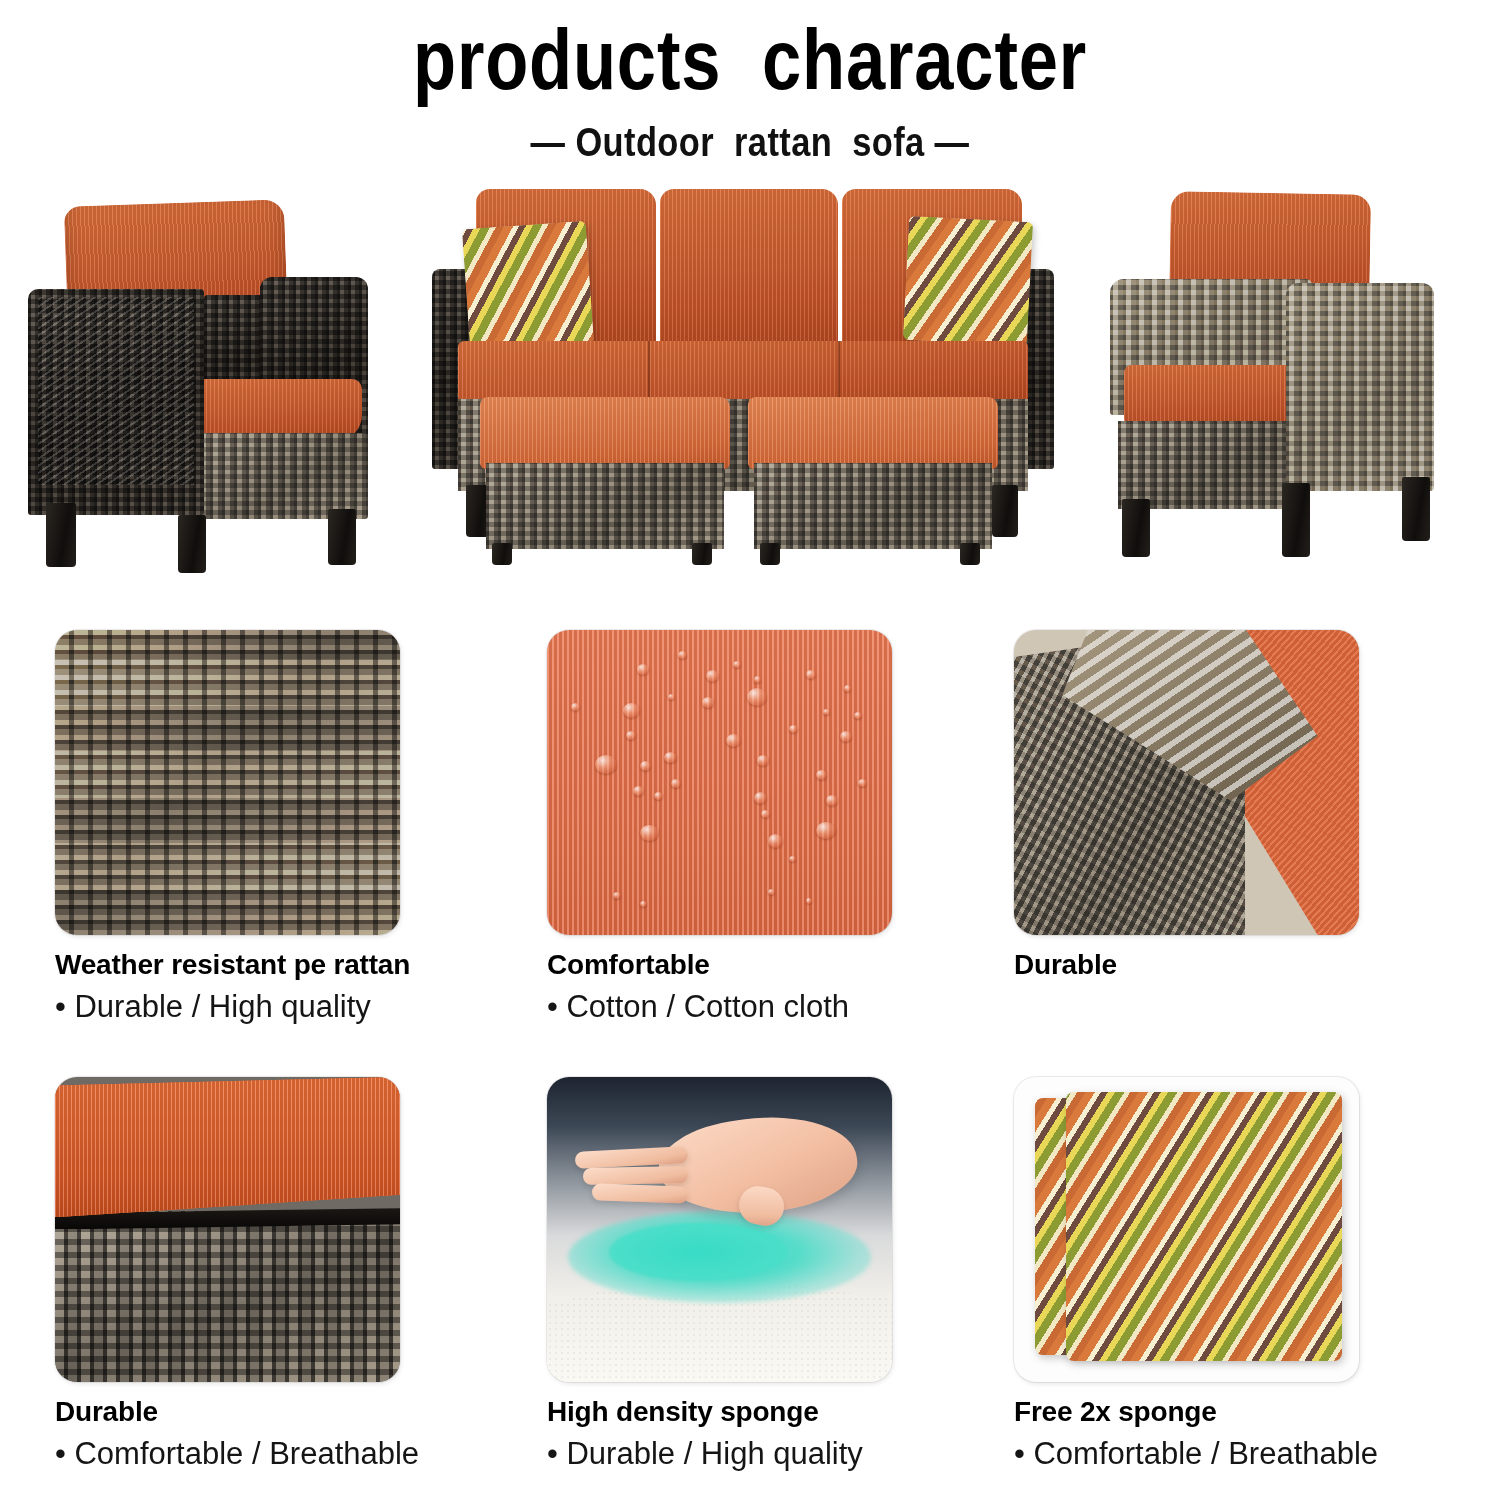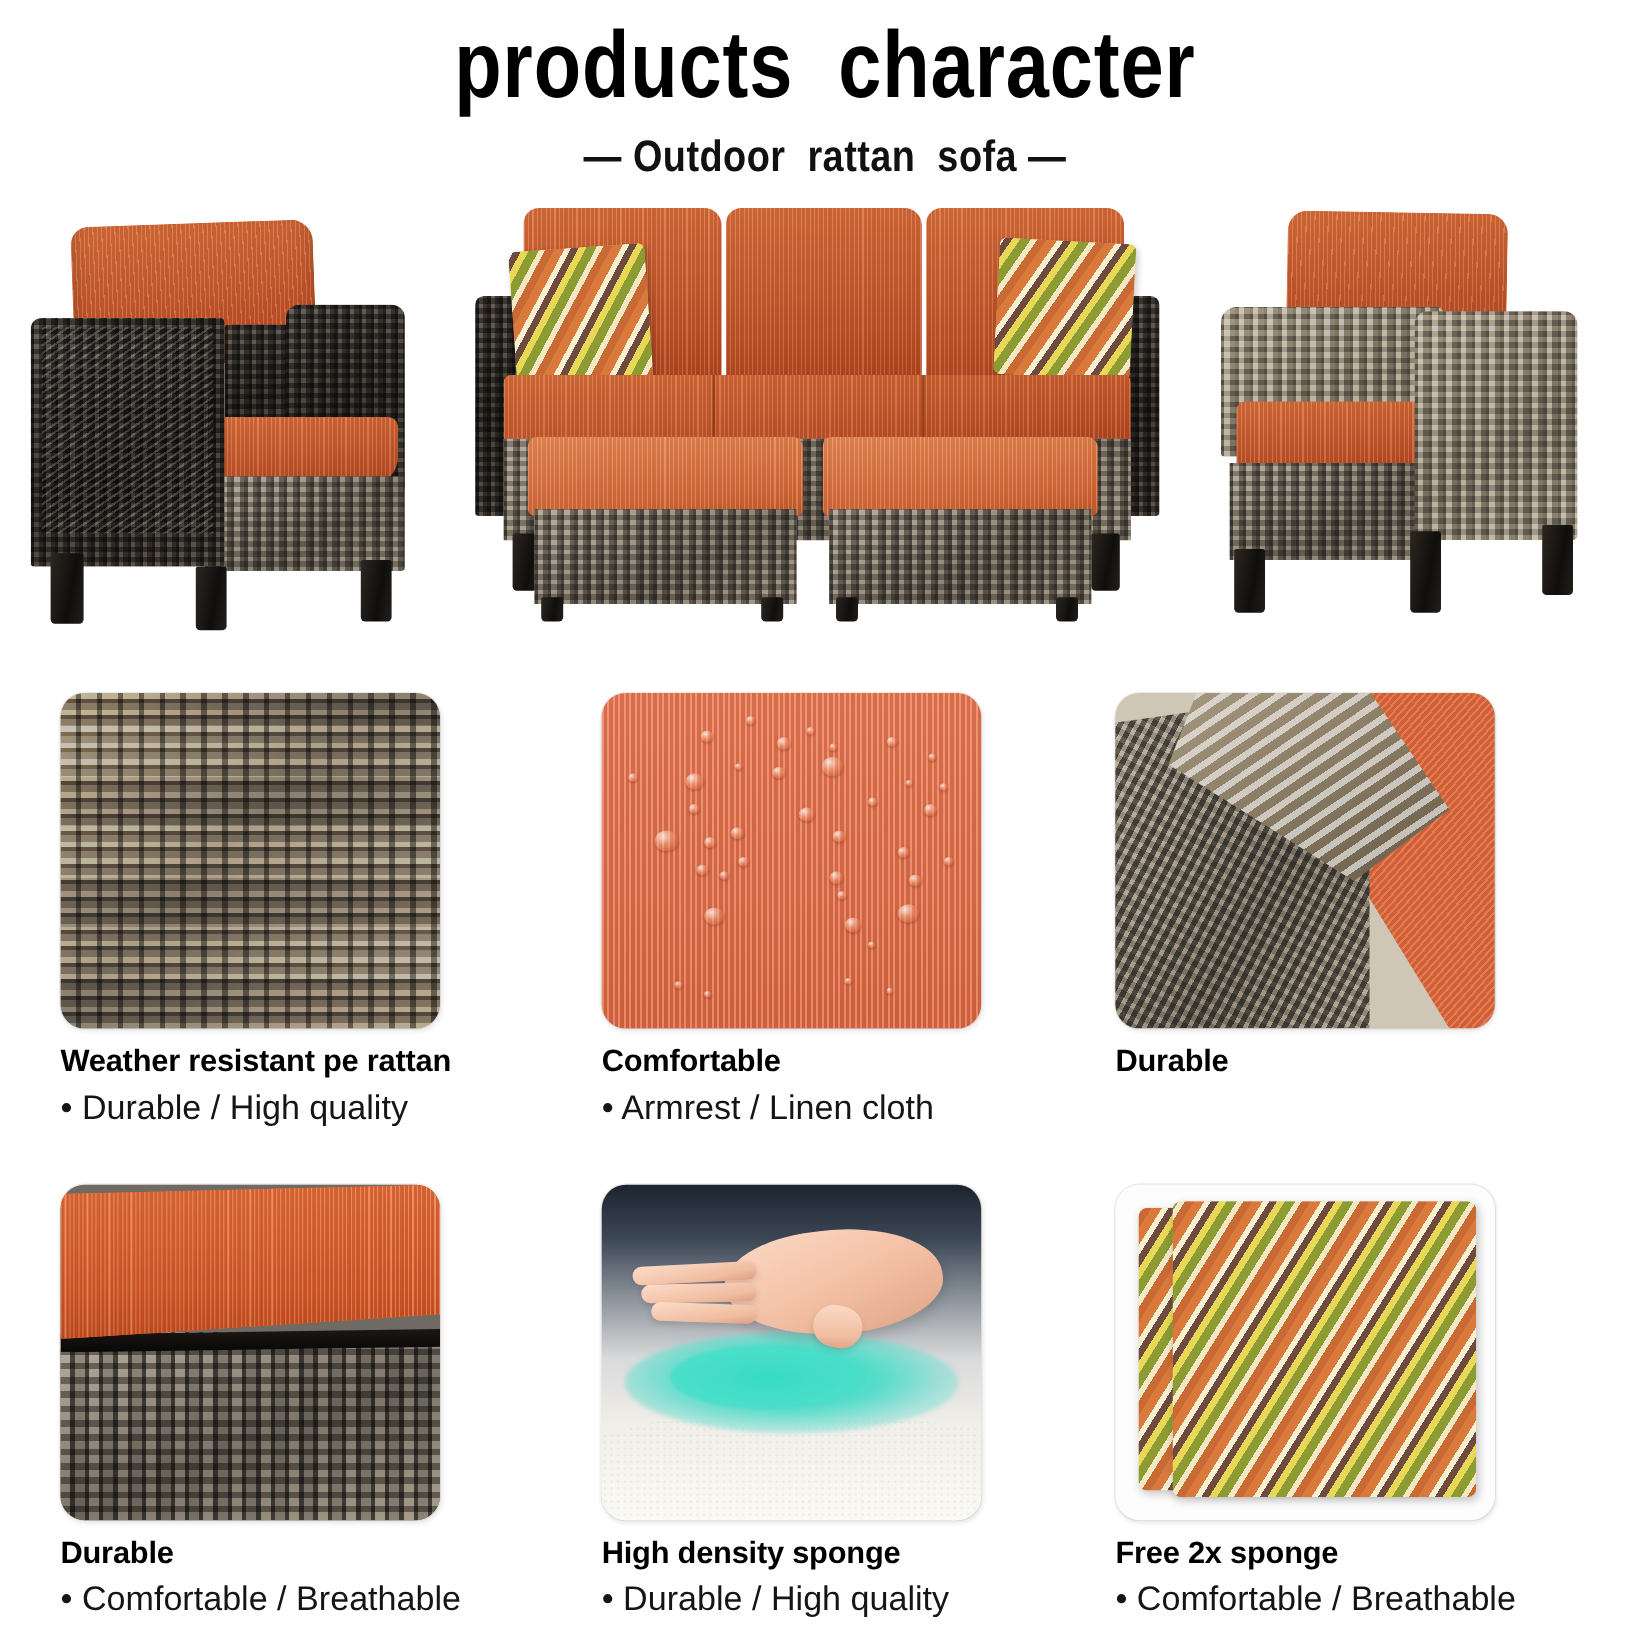--- a/index.html
+++ b/index.html
@@ -520,21 +520,21 @@
           <div class="drop" style="left:64%;top:67%;width:15px;height:14px;"></div>
           <div class="drop" style="left:78%;top:63%;width:20px;height:17px;"></div>
           <div class="drop" style="left:70%;top:74%;width:7px;height:6px;"></div>
           <div class="drop" style="left:19%;top:86%;width:8px;height:7px;"></div>
           <div class="drop" style="left:27%;top:89%;width:7px;height:6px;"></div>
           <div class="drop" style="left:64%;top:85%;width:7px;height:6px;"></div>
           <div class="drop" style="left:75%;top:88%;width:6px;height:6px;"></div>
         </div>
       </div>
       <div class="f-title">Comfortable</div>
-      <div class="f-sub">• Armrest  / Linen cloth</div>
+      <div class="f-sub">• Cotton  / Cotton cloth</div>
     </div>
 
     <div class="cell cell-2">
       <div class="tile" id="tile-armrest">
         <div class="orange-bg"></div>
         <div class="floor"></div>
         <div class="arm-side"></div>
         <div class="arm-top"></div>
       </div>
       <div class="f-title">Durable</div>

